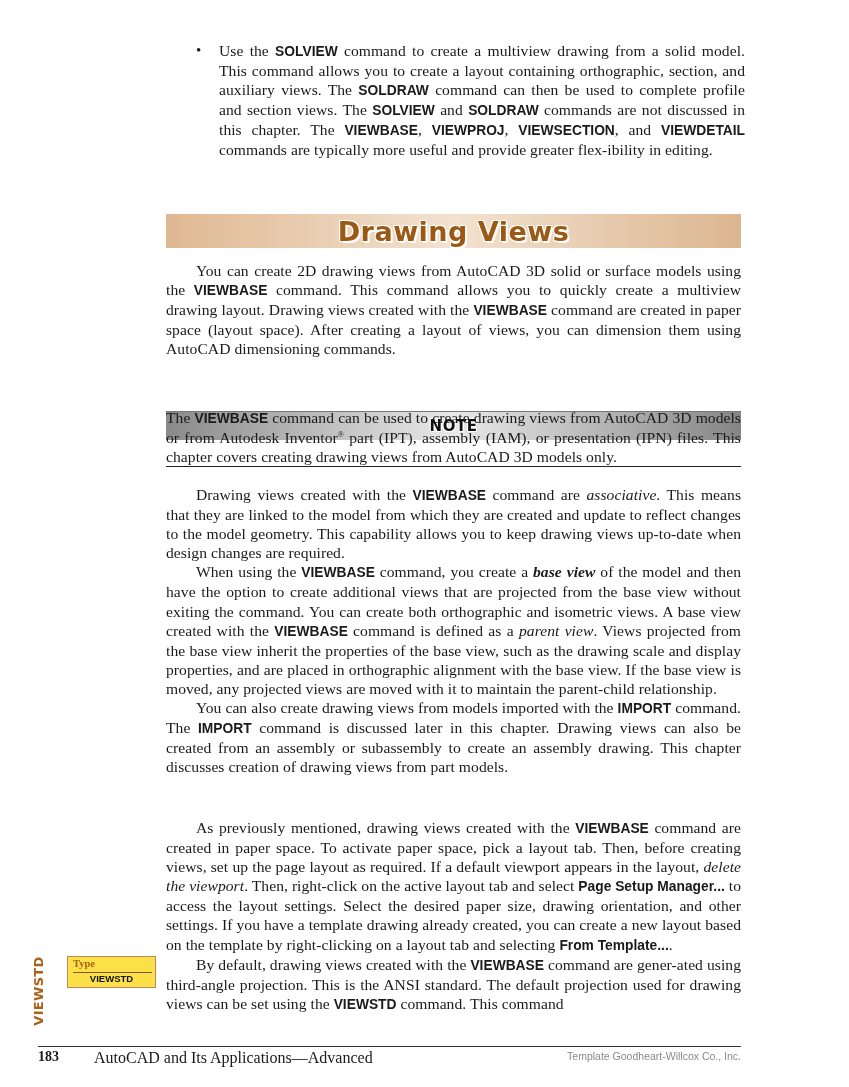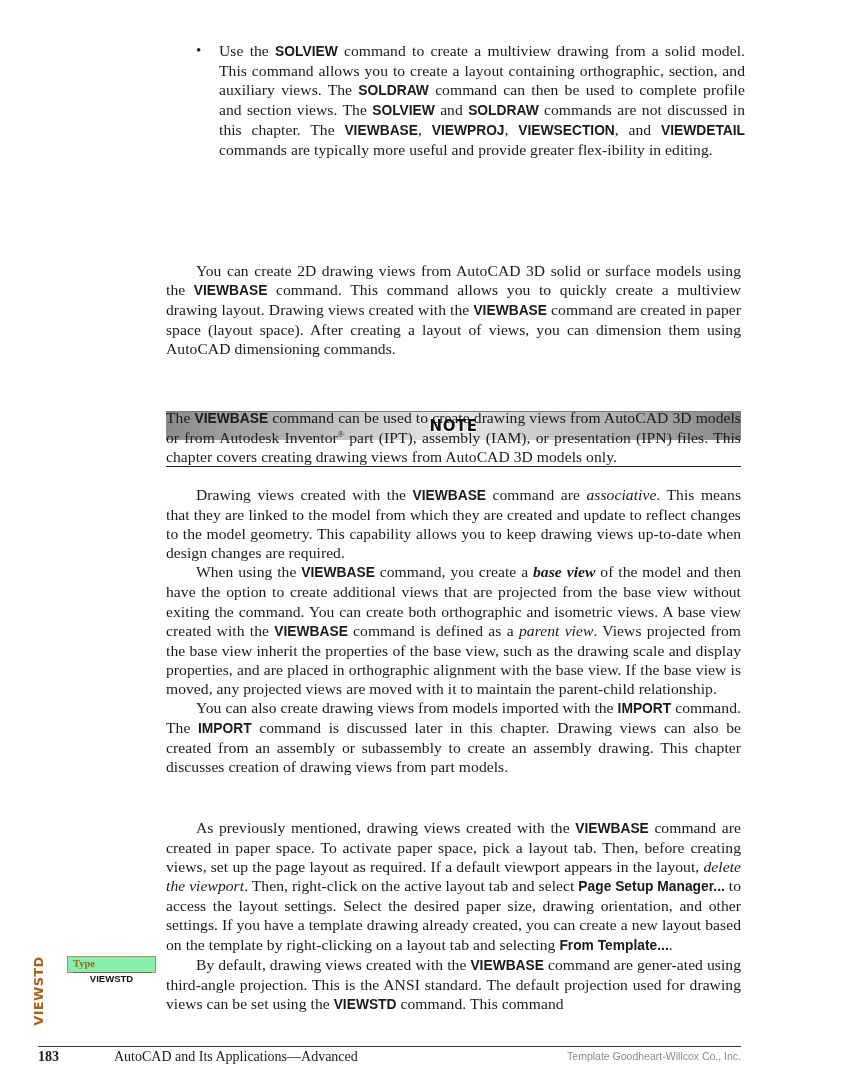--- a/index.html
+++ b/index.html
@@ -27,41 +27,44 @@
      display:flex; align-items:center; justify-content:center; border-top:1px solid #777;margin-top:40px; }
   .note-bar span { font-family:"DejaVu Sans", sans-serif; font-weight:bold; font-size:15px; color:#111;
      text-shadow: -1px -1px 0 #fff, 1px -1px 0 #fff, -1px 1px 0 #fff, 1px 1px 0 #fff; letter-spacing:0.5px; }
   .note-rule { position:absolute; left:166px; top:466px; width:575px; height:0; border-top:1.5px solid #222; }
   h3.subhead { position:absolute; left:166px; top:789px; margin:0; font-family:"Liberation Serif", serif;
      font-weight:bold; font-size:19.5px; color:#a0641c; }
   .sup { font-size:8px; vertical-align:super; line-height:0; }
   .margin-vertical { position:absolute; left:28px; top:958px; width:20px; height:66px; }
   .margin-vertical span { position:absolute; left:50%; top:50%; transform:translate(-50%,-50%) rotate(-90deg);
      font-family:"DejaVu Sans", sans-serif; font-weight:bold; font-size:13px; color:#a8621a; white-space:nowrap; letter-spacing:0.3px; }
-  .typebox { position:absolute; left:67px; top:956px; width:89px; height:17px; background:#86efac;
+  .typebox { position:absolute; left:67px; top:956px; width:89px; height:32px; background:#fde047;
      border:1px solid #b98a5a; box-sizing:border-box; }
   .typebox .tlabel { position:absolute; left:5px; top:1px; font-family:"Liberation Serif", serif; font-weight:bold;
      font-size:10.5px; color:#a0641c; }
   .typebox .tline { position:absolute; left:5px; right:3px; top:15px; border-top:1px solid #7a5a3a; }
   .typebox .tcmd { position:absolute; left:0; right:0; top:16px; text-align:center; font-family:"Liberation Sans", sans-serif;
      font-weight:bold; font-size:9.5px; color:#111; }
   .footer-rule { position:absolute; left:38px; top:1046px; width:703px; border-top:1px solid #333; }
   .footer-num { position:absolute; left:38px; top:1049px; font-family:"Liberation Serif", serif; font-weight:bold; font-size:14px; }
-  .footer-title { position:absolute; left:94px; top:1049px; font-family:"Liberation Serif", serif; font-size:14px;margin-left:20px; }
+  .footer-title { position:absolute; left:94px; top:1049px; font-family:"Liberation Serif", serif; font-size:16px; }
   .footer-copy { position:absolute; right:108px; top:1050px; font-family:"Liberation Sans", sans-serif; font-size:10.5px; color:#8a8a8a; }
 </style>
 </head>
 <body>
 
 <div class="page">
 
   <ul class="bullets">
     <li>Use the <span class="cmd">SOLVIEW</span> command to create a multiview drawing from a solid model. This command allows you to create a layout containing orthographic, section, and auxiliary views. The <span class="cmd">SOLDRAW</span> command can then be used to complete profile and section views. The <span class="cmd">SOLVIEW</span> and <span class="cmd">SOLDRAW</span> commands are not discussed in this chapter. The <span class="cmd">VIEWBASE</span>, <span class="cmd">VIEWPROJ</span>, <span class="cmd">VIEWSECTION</span>, and <span class="cmd">VIEWDETAIL</span> commands are typically more useful and provide greater flex-ibility in editing.</li>
   </ul>
 
+  <div class="section-banner">
+    <span>Drawing Views</span>
+  </div>
 
   <div class="col" style="top:261px;">
     <p class="indent">You can create 2D drawing views from AutoCAD 3D solid or surface models using the <span class="cmd">VIEWBASE</span> command. This command allows you to quickly create a multiview drawing layout. Drawing views created with the <span class="cmd">VIEWBASE</span> command are created in paper space (layout space). After creating a layout of views, you can dimension them using AutoCAD dimensioning commands.</p>
   </div>
 
   <div class="note-bar">
     <span>NOTE</span>
   </div>
   <div class="col" style="top:408px;">
     <p>The <span class="cmd">VIEWBASE</span> command can be used to create drawing views from AutoCAD 3D models or from Autodesk Inventor<span class="sup">®</span> part (IPT), assembly (IAM), or presentation (IPN) files. This chapter covers creating drawing views from AutoCAD 3D models only.</p>

